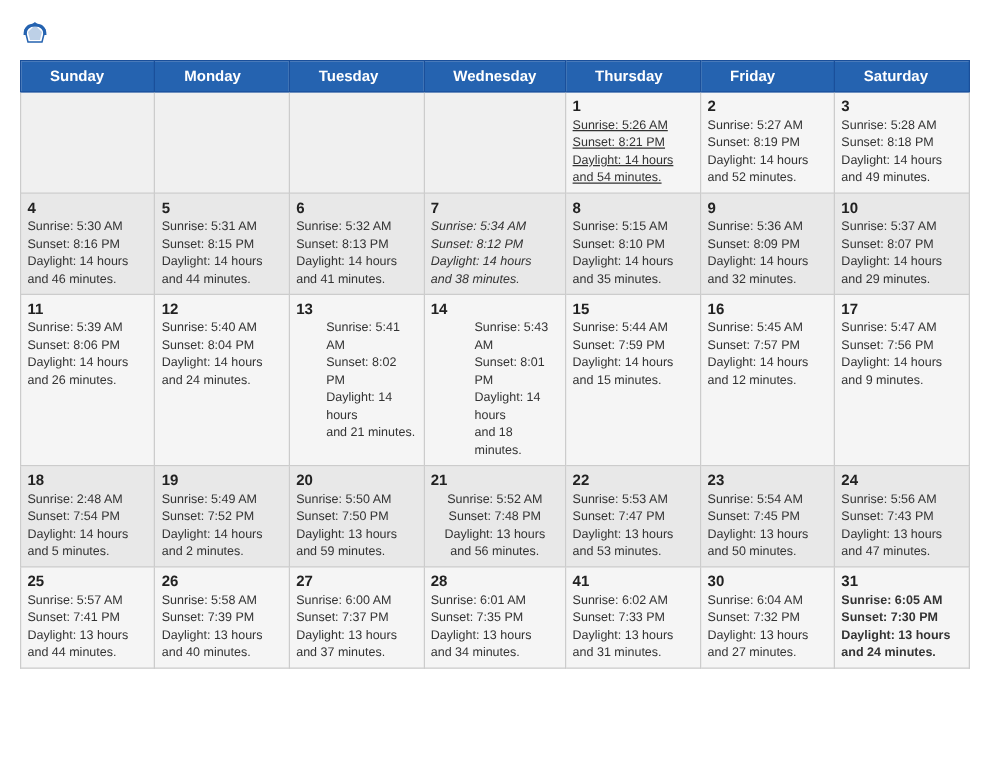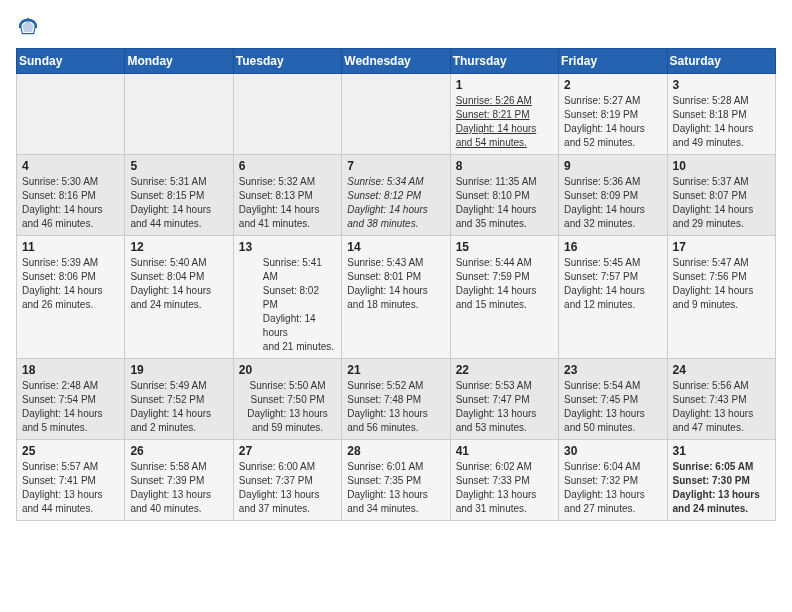--- a/index.html
+++ b/index.html
@@ -39,21 +39,21 @@
       color: #333;
     }
     .calendar {
       width: 100%;
       border-collapse: collapse;
       font-size: 11px;
     }
     .calendar thead th {
       background-color: #2563b0;
       color: white;
-      padding: 5px 2px;
+      padding: 5px 23px;
       text-align: left;
       font-size: 12px;
       font-weight: bold;
       border: 1px solid #1a4f9a;
     }
     .calendar tbody td {
       border: 1px solid #ccc;
       vertical-align: top;
       padding: 4px 5px;
       min-height: 80px;
@@ -166,21 +166,21 @@
         </td>
         <td>
           <div class="day-number">7</div>
           <div class="day-info" style="white-space: pre-line; font-style: italic;">Sunrise: 5:34 AM
 Sunset: 8:12 PM
 Daylight: 14 hours
 and 38 minutes.</div>
         </td>
         <td>
           <div class="day-number">8</div>
-          <div class="day-info" style="white-space: pre-line;">Sunrise: 11:35 AM
+          <div class="day-info" style="white-space: pre-line;">Sunrise: 5:15 AM
 Sunset: 8:10 PM
 Daylight: 14 hours
 and 35 minutes.</div>
         </td>
         <td>
           <div class="day-number">9</div>
           <div class="day-info" style="white-space: pre-line;">Sunrise: 5:36 AM
 Sunset: 8:09 PM
 Daylight: 14 hours
 and 32 minutes.</div>
@@ -210,21 +210,21 @@
         </td>
         <td>
           <div class="day-number">13</div>
           <div class="day-info" style="white-space: pre-line; margin-left: 24px;">Sunrise: 5:41 AM
 Sunset: 8:02 PM
 Daylight: 14 hours
 and 21 minutes.</div>
         </td>
         <td>
           <div class="day-number">14</div>
-          <div class="day-info" style="white-space: pre-line;">Sunrise: 5:43 AM
+          <div class="day-info" style="white-space: pre-line; margin-left: 35px;">Sunrise: 5:43 AM
 Sunset: 8:01 PM
 Daylight: 14 hours
 and 18 minutes.</div>
         </td>
         <td>
           <div class="day-number">15</div>
           <div class="day-info" style="white-space: pre-line;">Sunrise: 5:44 AM
 Sunset: 7:59 PM
 Daylight: 14 hours
 and 15 minutes.</div>
@@ -254,28 +254,28 @@
         </td>
         <td>
           <div class="day-number">19</div>
           <div class="day-info" style="white-space: pre-line;">Sunrise: 5:49 AM
 Sunset: 7:52 PM
 Daylight: 14 hours
 and 2 minutes.</div>
         </td>
         <td>
           <div class="day-number">20</div>
-          <div class="day-info" style="white-space: pre-line; text-align: center;">Sunrise: 5:50 AM
+          <div class="day-info" style="white-space: pre-line;">Sunrise: 5:50 AM
 Sunset: 7:50 PM
 Daylight: 13 hours
 and 59 minutes.</div>
         </td>
         <td>
           <div class="day-number">21</div>
-          <div class="day-info" style="white-space: pre-line;">Sunrise: 5:52 AM
+          <div class="day-info" style="white-space: pre-line; text-align: center;">Sunrise: 5:52 AM
 Sunset: 7:48 PM
 Daylight: 13 hours
 and 56 minutes.</div>
         </td>
         <td>
           <div class="day-number">22</div>
           <div class="day-info" style="white-space: pre-line;">Sunrise: 5:53 AM
 Sunset: 7:47 PM
 Daylight: 13 hours
 and 53 minutes.</div>

